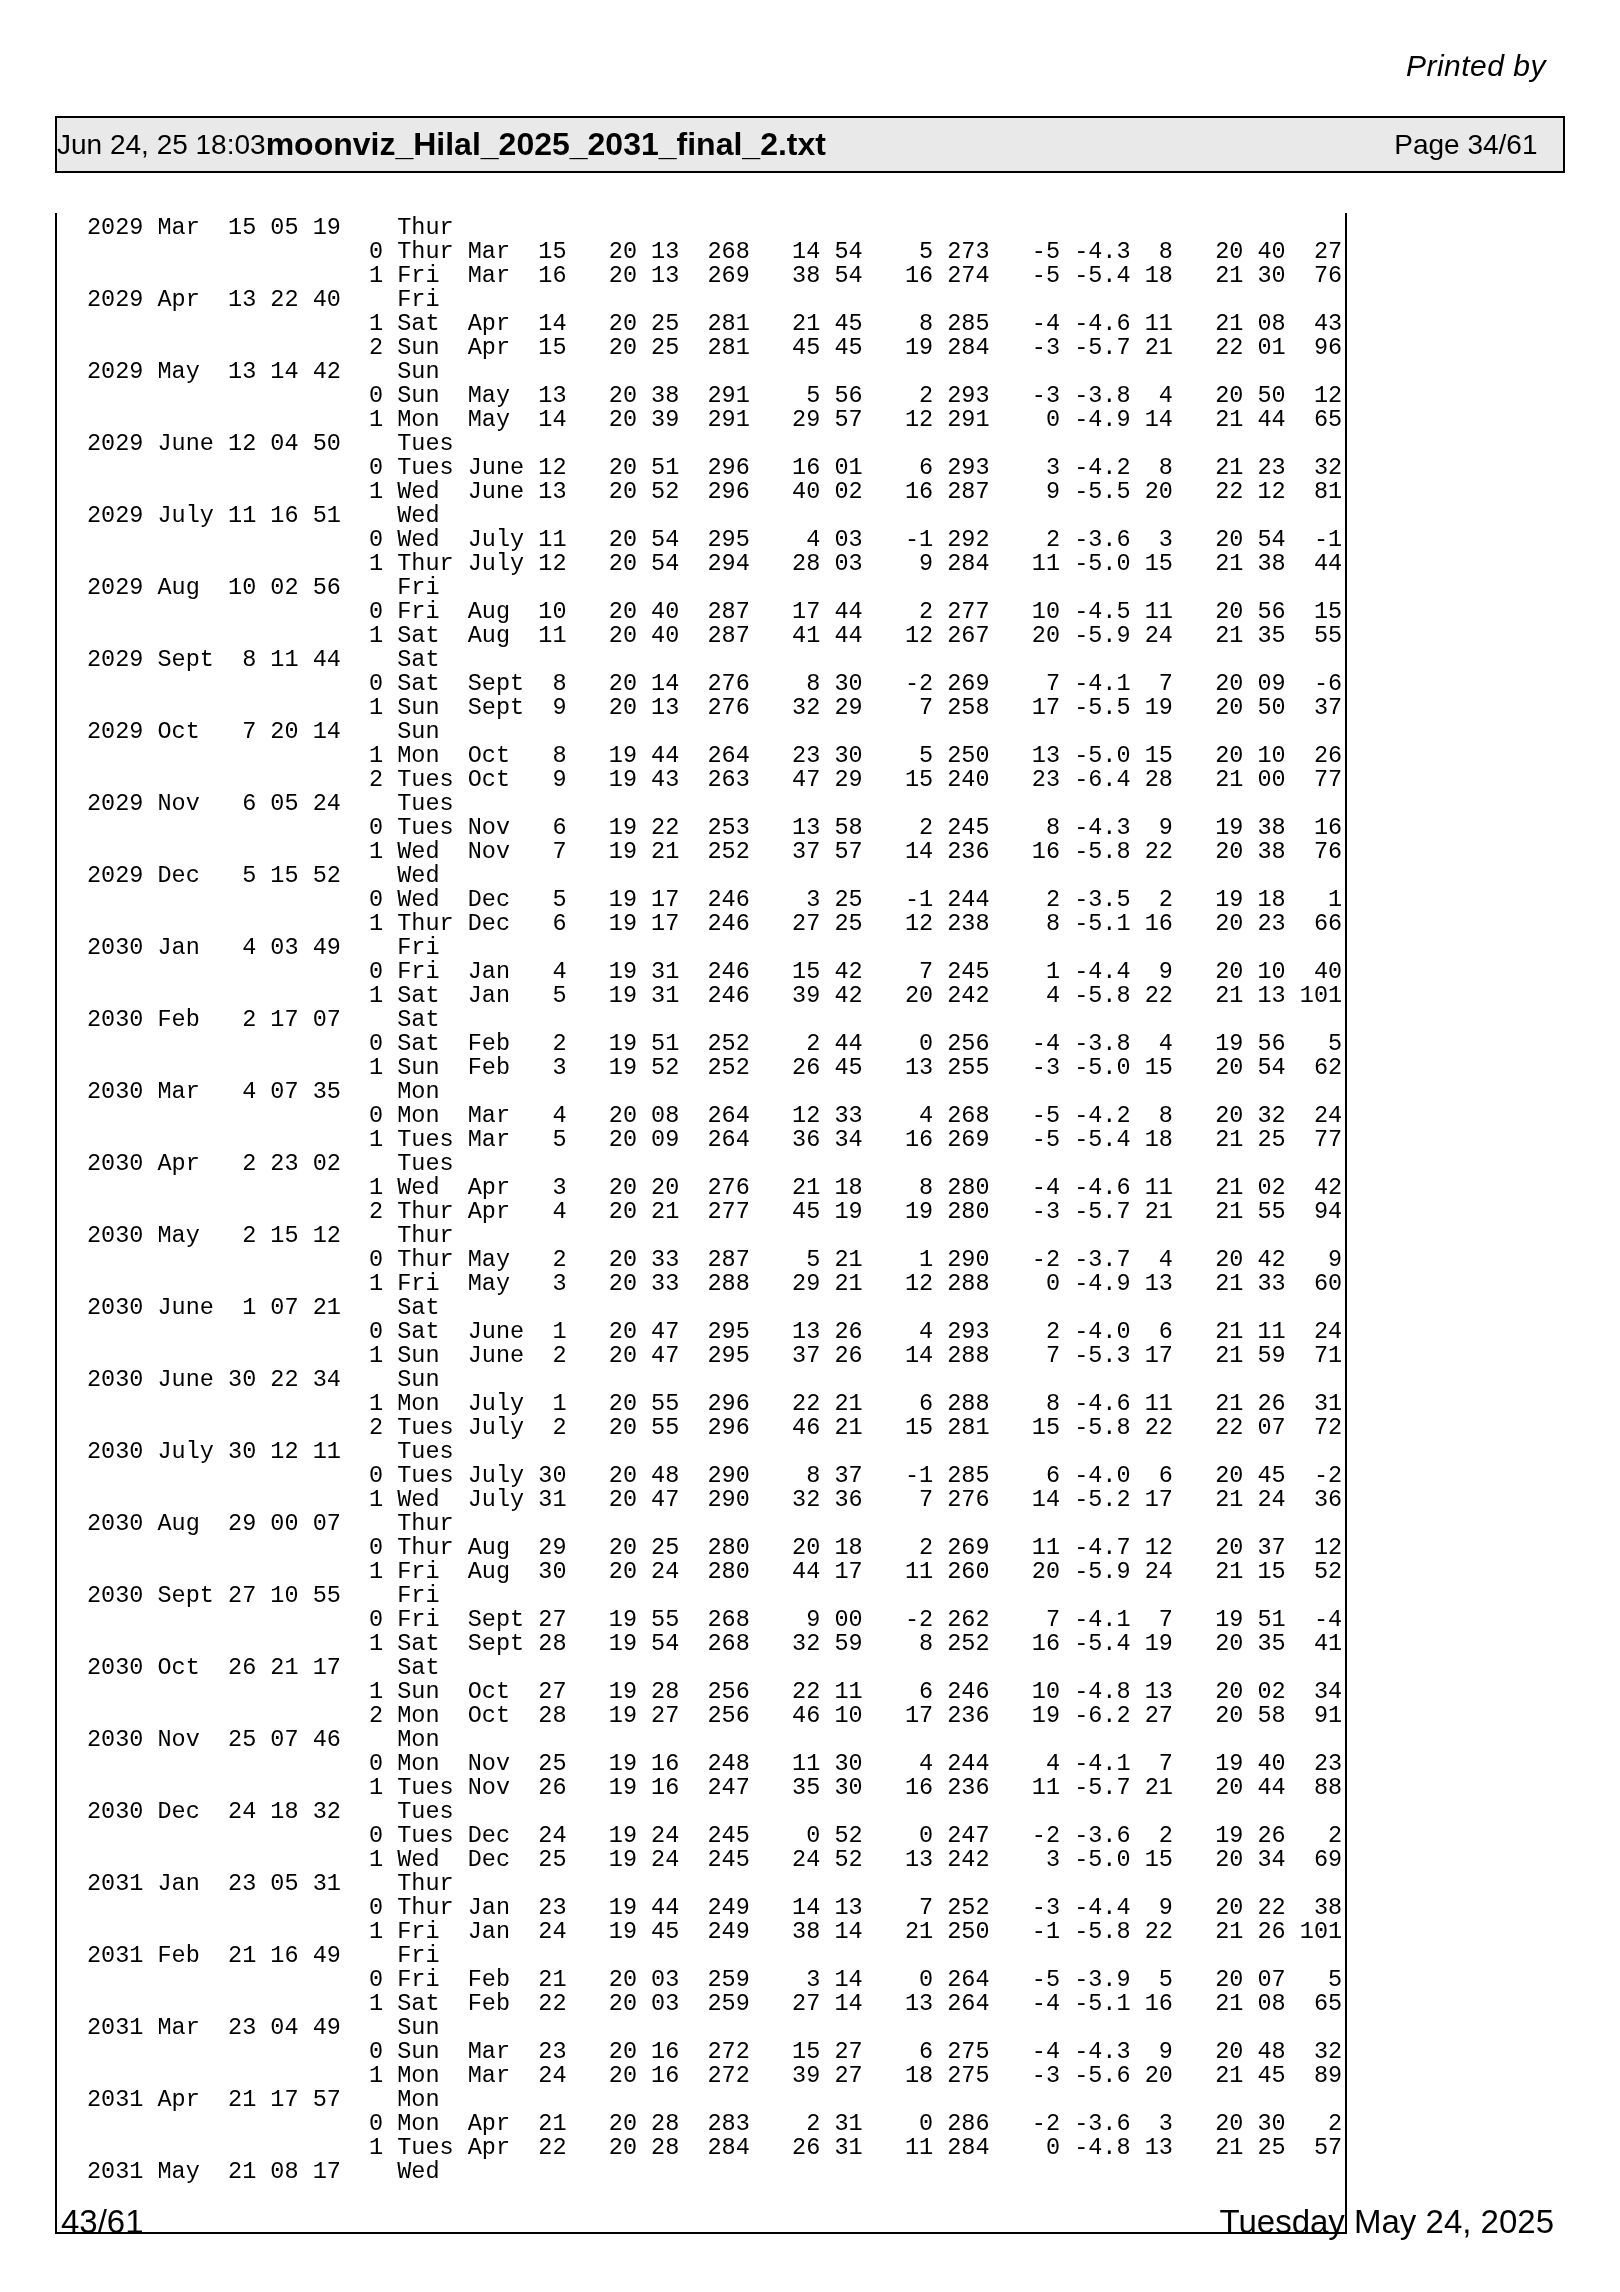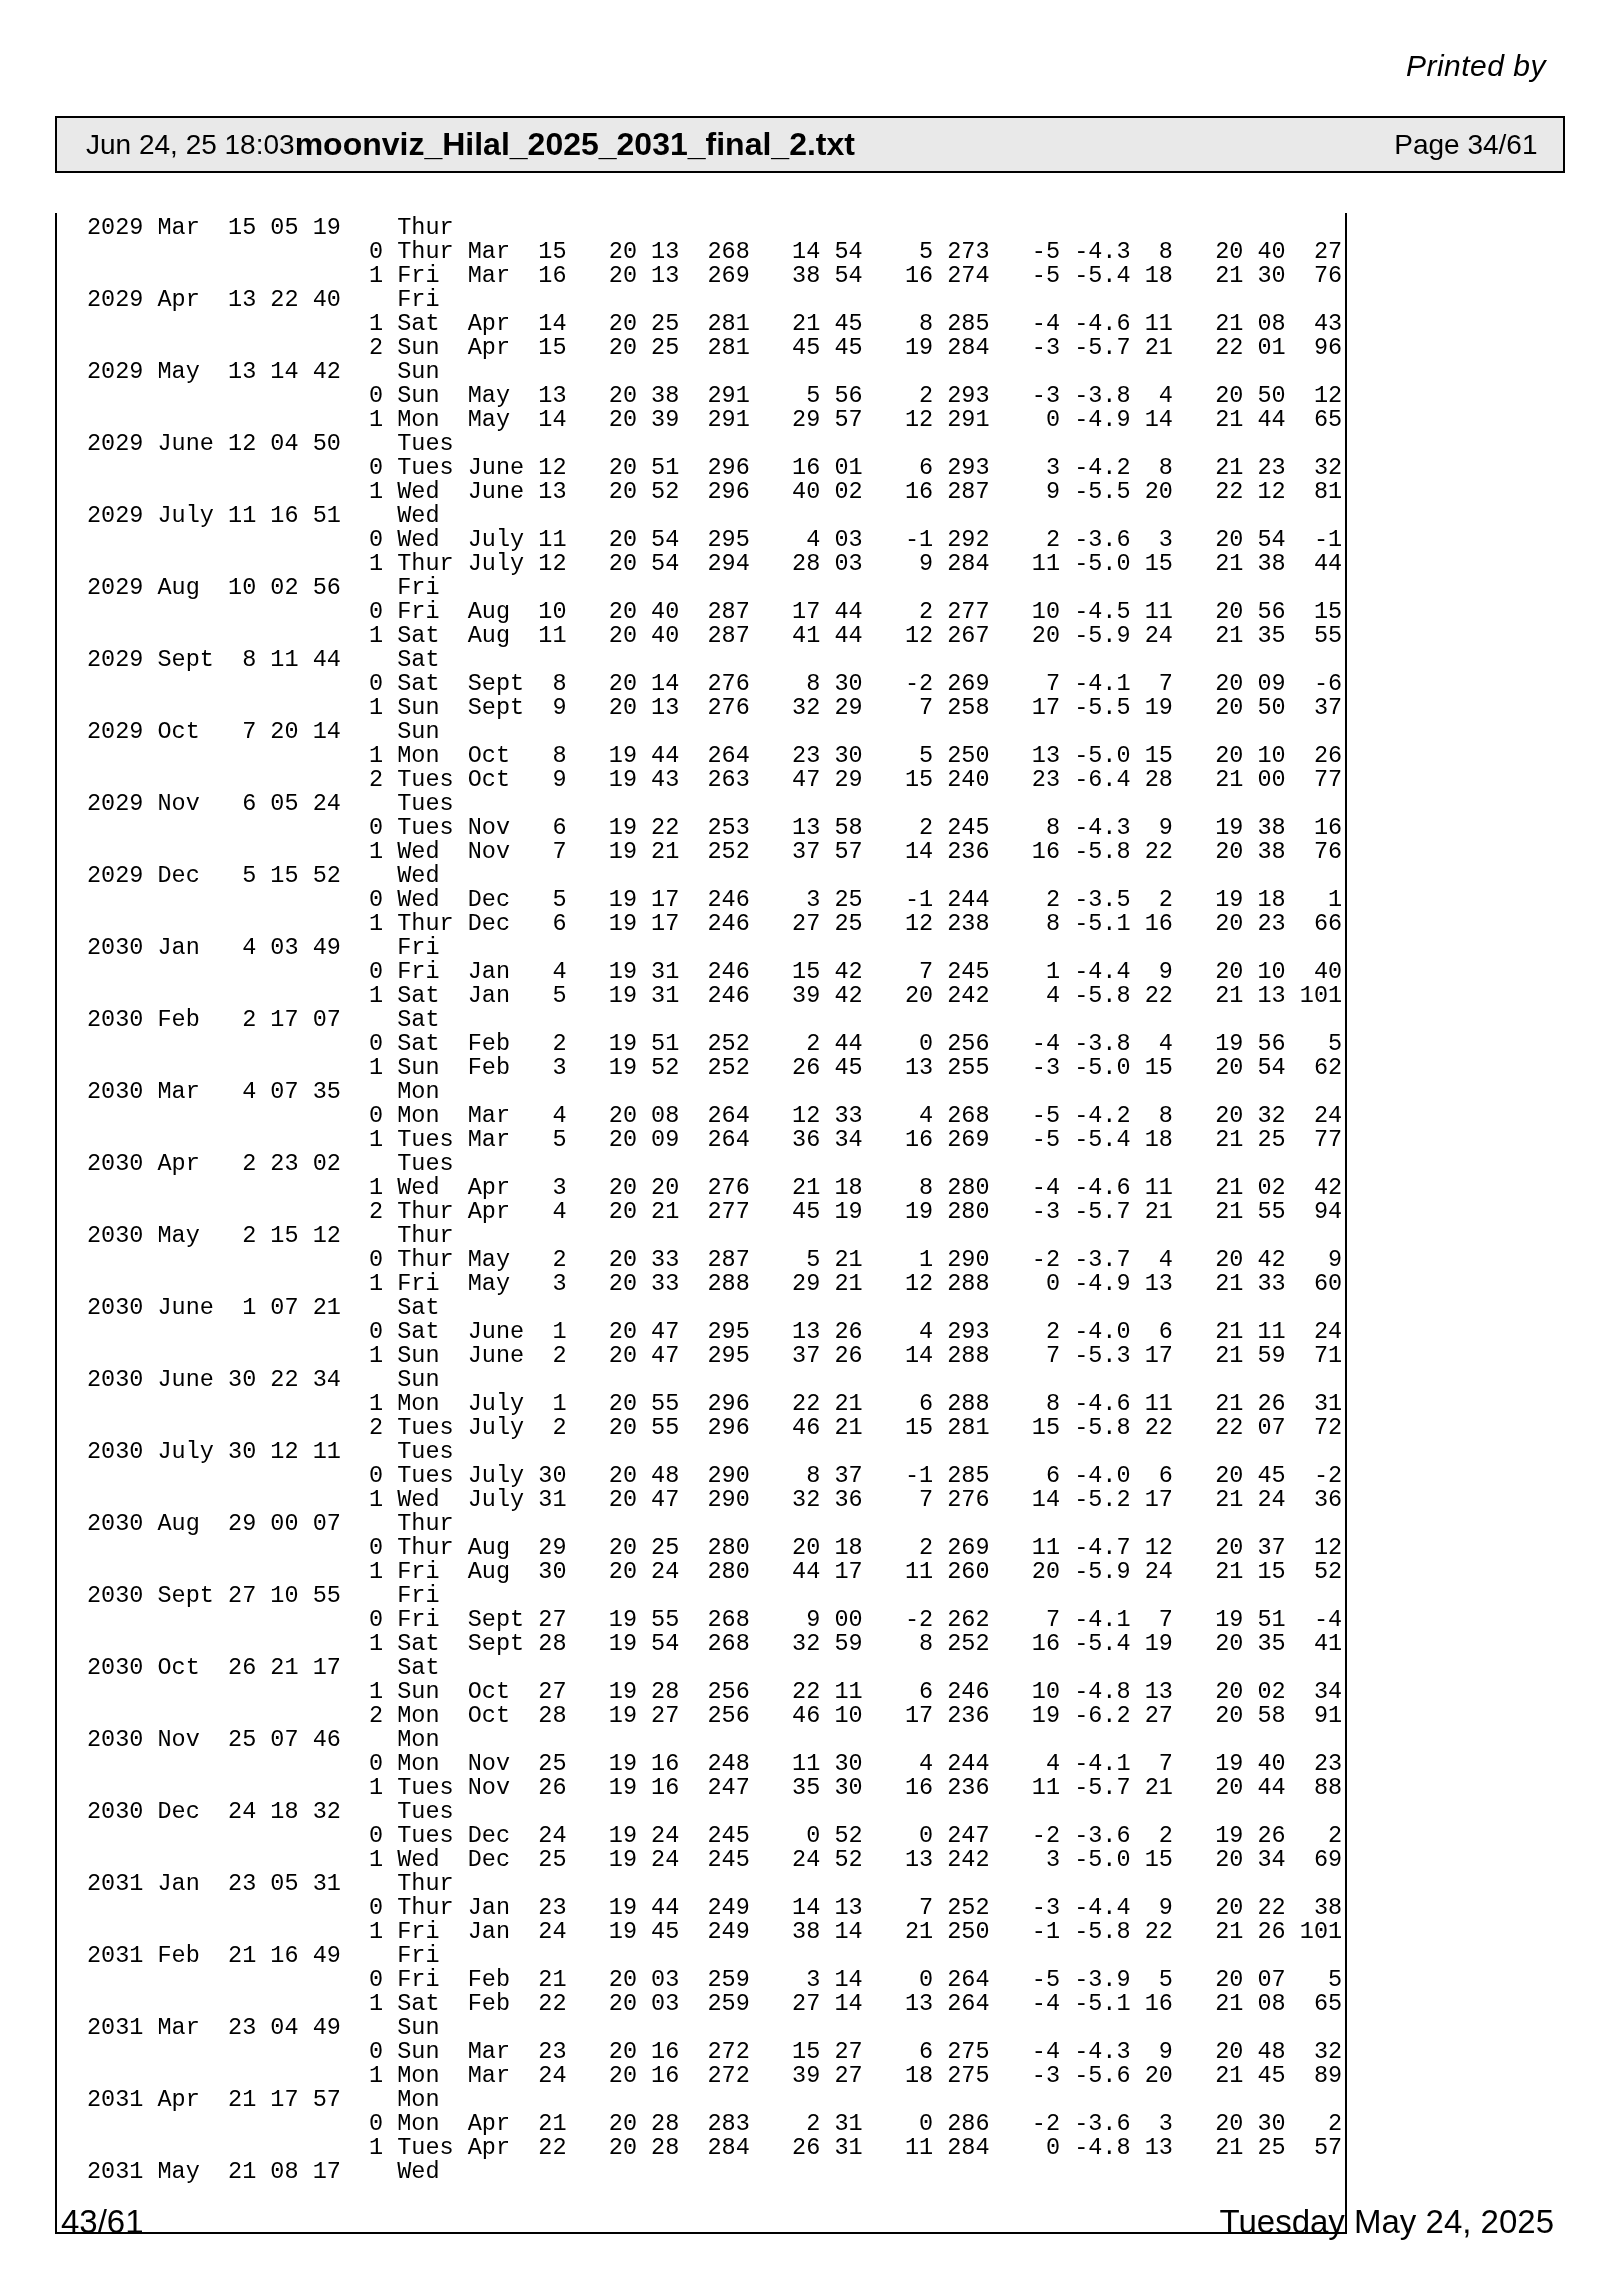--- a/index.html
+++ b/index.html
@@ -23,21 +23,20 @@
     left: 55px; top: 116px;
     width: 1510px; height: 57px;
     box-sizing: border-box;
     background: #e9e9e9;
     border: 2.9px solid #000;
     display: flex;
     align-items: center;
   }
   .header-datetime {
     font-size: 28px;
-    margin-left: 29px;
     white-space: nowrap;
   }
   .header-filename {
     flex: 1;
     text-align: left;
     font-size: 32px;
     font-weight: bold;
     white-space: nowrap;
   }
   .header-page {

